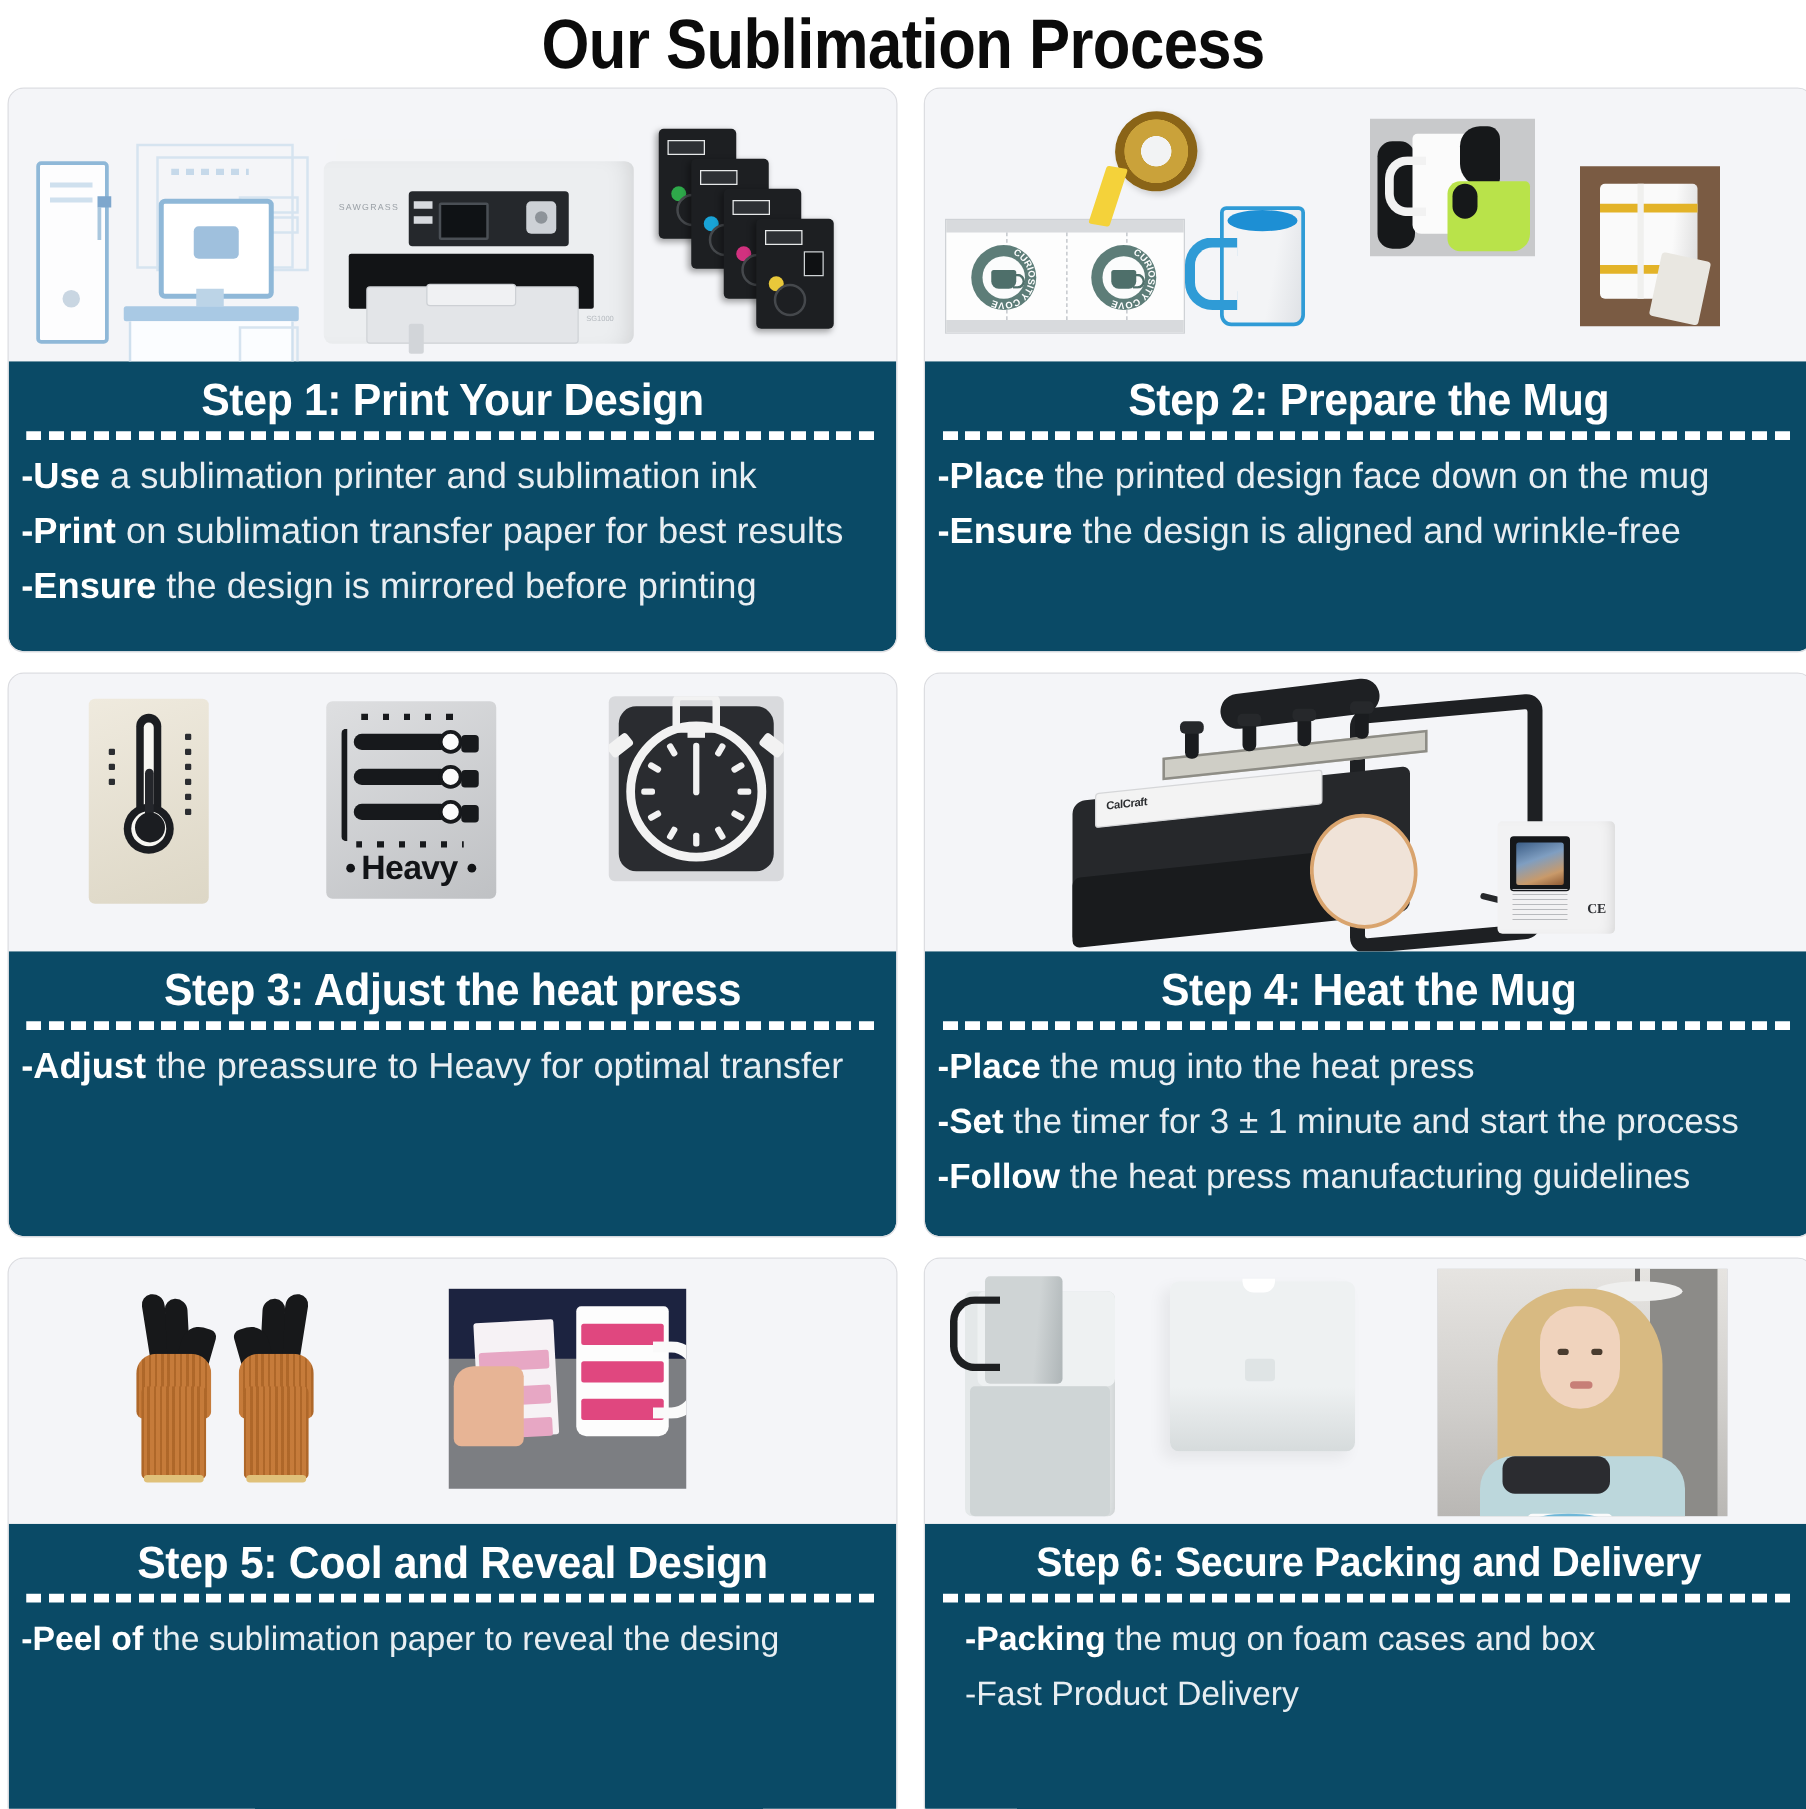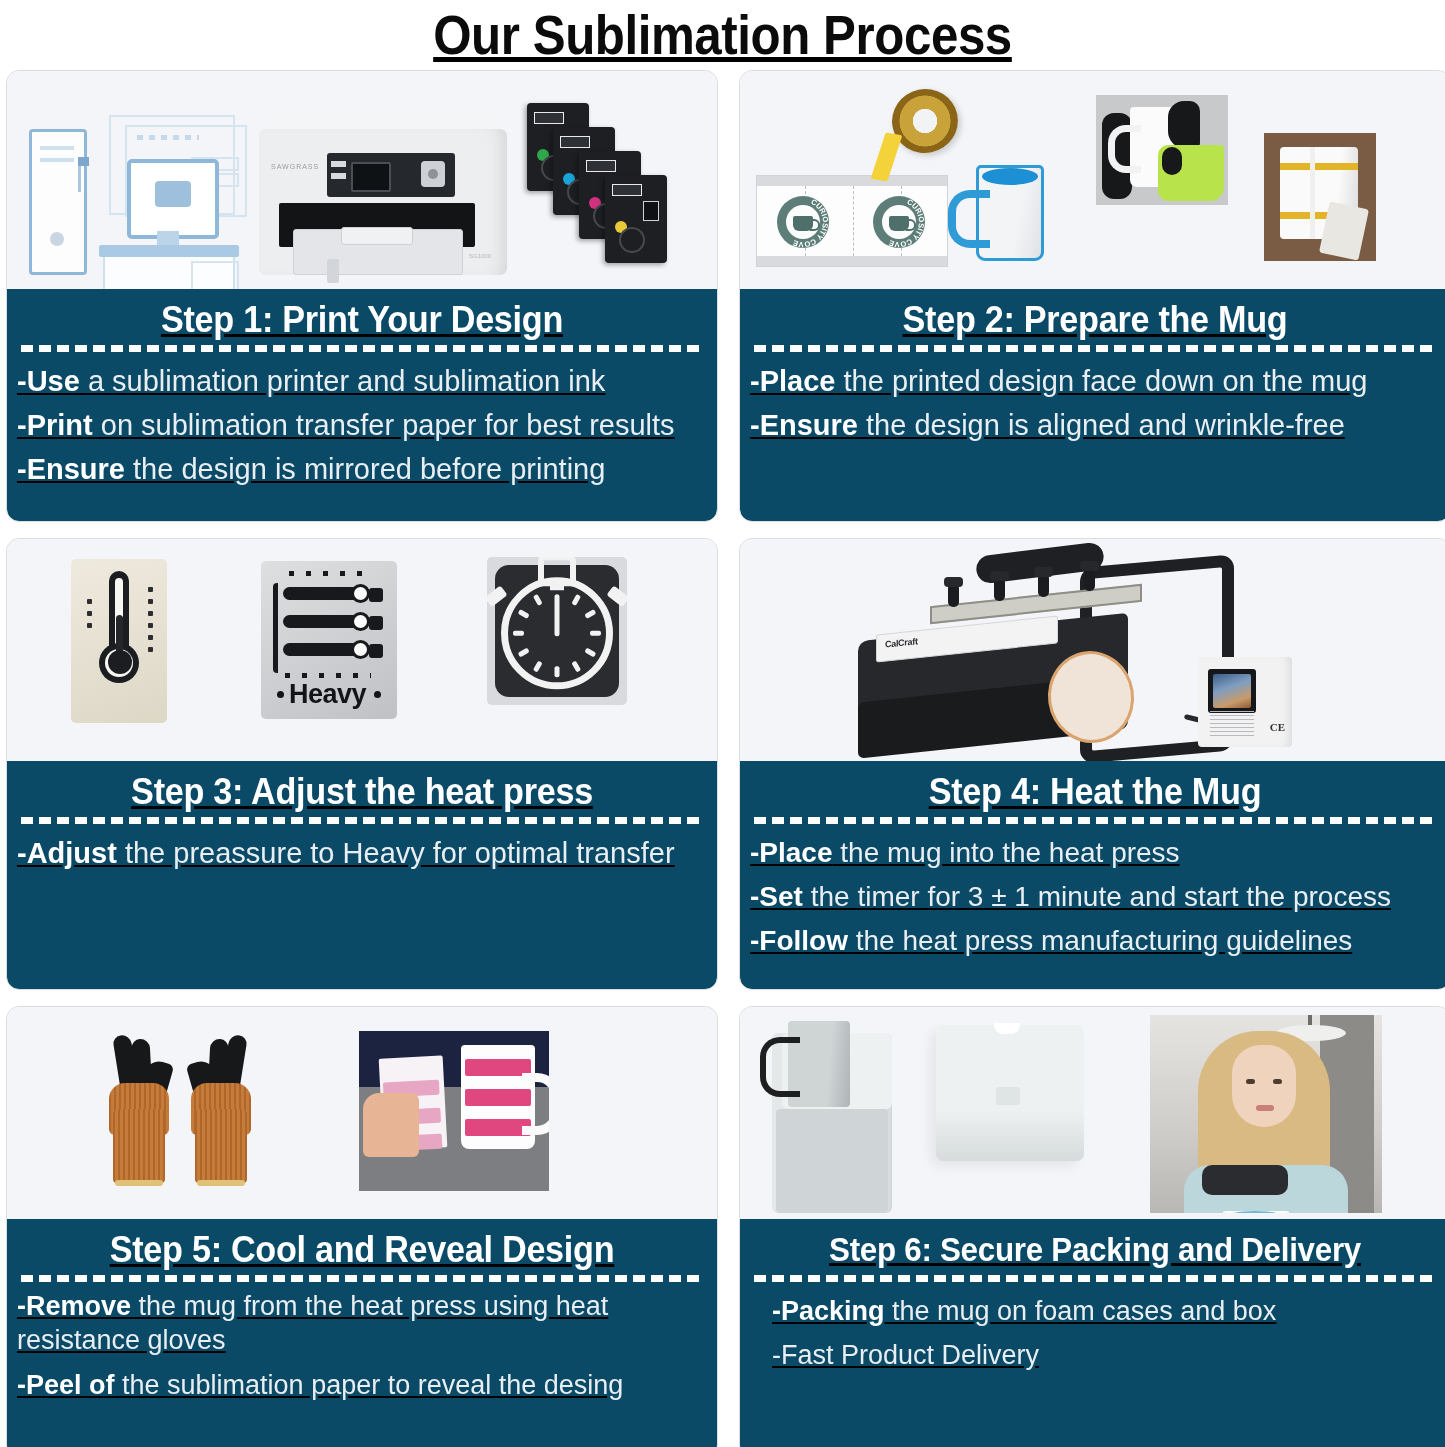--- a/index.html
+++ b/index.html
@@ -2,21 +2,21 @@
 <html><head>
 <meta charset="utf-8">
 <style>
   html,body{margin:0;padding:0;}
   body{
     width:1445px;height:1447px;
     background:#ffffff;
     font-family:"Liberation Sans","DejaVu Sans",sans-serif;
     overflow:hidden;
   }
-  .page{position:relative;width:1445px;height:1447px;box-sizing:border-box;text-decoration:underline;}
+  .page{position:relative;width:1445px;height:1447px;box-sizing:border-box;}
 
   
   .title{
     text-align:center;
     font-size:56px;
     font-weight:bold;
     color:#0b0b0b;
     letter-spacing:-0.5px;
     line-height:62px;
     padding-top:4px;
@@ -553,21 +553,20 @@
             <span class="peel-ghost" style="top:78px"></span>
           </div>
           <div class="peel-hand"></div>
         </div>
       </div>
 
       <div class="panel">
         <div class="step-title">Step 5: Cool and Reveal Design</div>
         <div class="divider"></div>
         <ul class="bullets sm27">
-          <li style="white-space:normal;line-height:34px;margin-bottom:6px;"><span class="lead">-Remove</span><span> the mug from the heat press using heat resistance gloves</span></li>
           <li><span class="lead">-Peel of</span><span> the sublimation paper to reveal the desing</span></li>
         </ul>
       </div>
     </div>
 
     <div class="card">
       <div class="media" style="height:212px">
 
         <div style="position:absolute;left:8px;top:4px;width:170px;height:204px;">
           <div class="foam-open">

